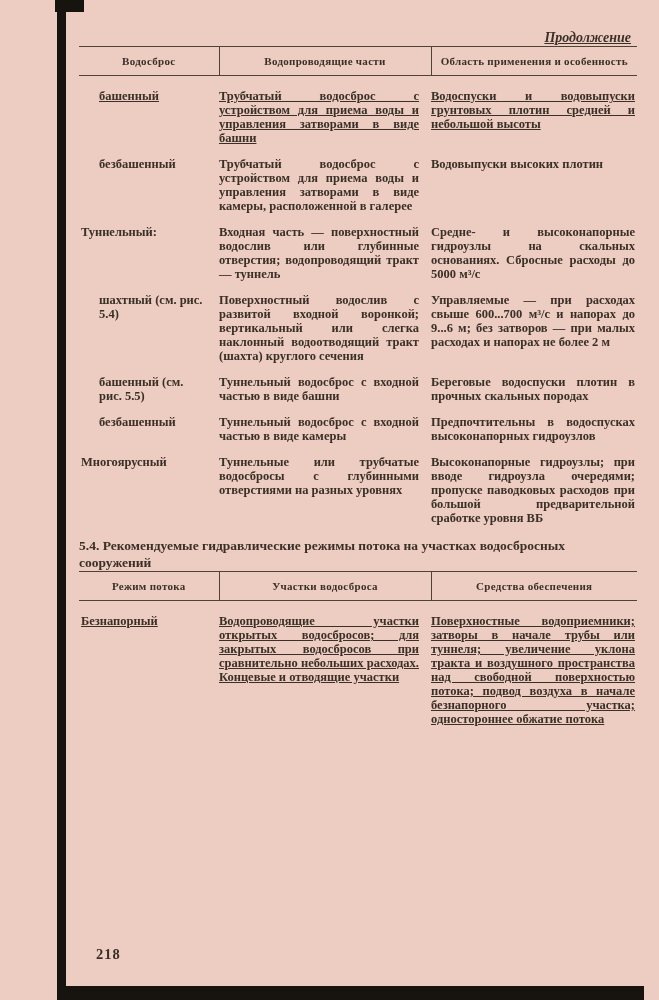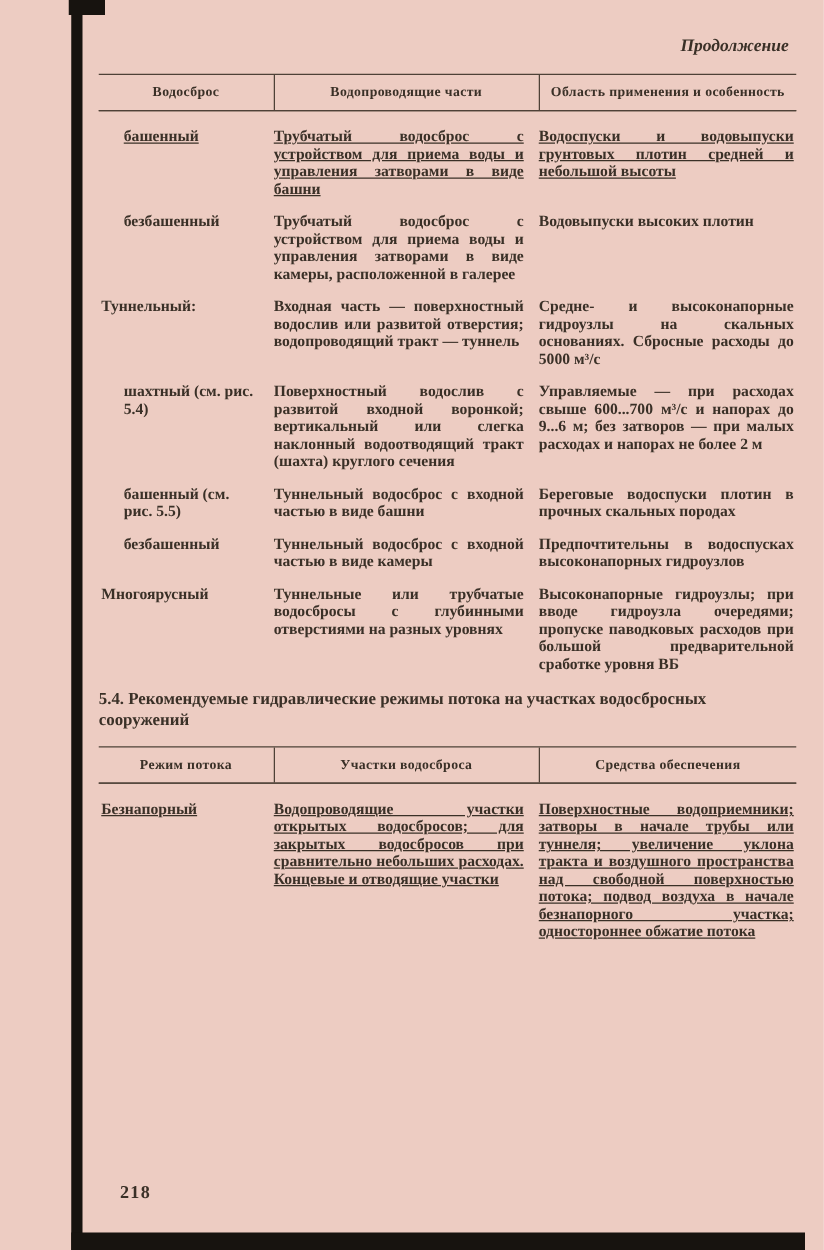--- a/index.html
+++ b/index.html
@@ -22,22 +22,23 @@
     padding: 0 22px 0 79px;
     box-sizing: border-box;
   }
   .continuation {
     margin-top: 30px;
     text-align: right;
     font-style: italic;
     font-weight: bold;
     font-size: 14px;
     padding-right: 6px;
+    text-decoration: underline;
   }
-  table { border-collapse: collapse; table-layout: fixed; width: 558px; margin-top: 13px; }
+  table { border-collapse: collapse; table-layout: fixed; width: 558px; margin-top: 0; }
   col.c1 { width: 140px; }
   col.c2 { width: 212px; }
   col.c3 { width: 206px; }
   th {
     border-top: 1.6px solid #4e4137;
     border-bottom: 1.6px solid #4e4137;
     font-size: 11px;
     font-weight: bold;
     letter-spacing: 0.3px;
     text-align: center;
@@ -102,21 +103,21 @@
           <td class="cc2">Трубчатый водосброс с устройством для приема воды и управления затворами в виде башни</td>
           <td class="cc3">Водоспуски и водовыпуски грунтовых плотин средней и небольшой высоты</td>
         </tr>
         <tr>
           <td class="cc1 ind">безбашенный</td>
           <td class="cc2">Трубчатый водосброс с устройством для приема воды и управления затворами в виде камеры, расположенной в галерее</td>
           <td class="cc3">Водовыпуски высоких плотин</td>
         </tr>
         <tr>
           <td class="cc1">Туннельный:</td>
-          <td class="cc2">Входная часть — поверхностный водослив или развитой отверстия; водопроводящий тракт — туннель</td>
+          <td class="cc2">Входная часть — поверхностный водослив или глубинные отверстия; водопроводящий тракт — туннель</td>
           <td class="cc3">Средне- и высоконапорные гидроузлы на скальных основаниях. Сбросные расходы до 5000 м³/с</td>
         </tr>
         <tr>
           <td class="cc1 ind">шахтный (см. рис. 5.4)</td>
           <td class="cc2">Поверхностный водослив с развитой входной воронкой; вертикальный или слегка наклонный водоотводящий тракт (шахта) круглого сечения</td>
           <td class="cc3">Управляемые — при расходах свыше 600...700 м³/с и напорах до 9...6 м; без затворов — при малых расходах и напорах не более 2 м</td>
         </tr>
         <tr>
           <td class="cc1 ind">башенный (см. рис. 5.5)</td>
           <td class="cc2">Туннельный водосброс с входной частью в виде башни</td>

